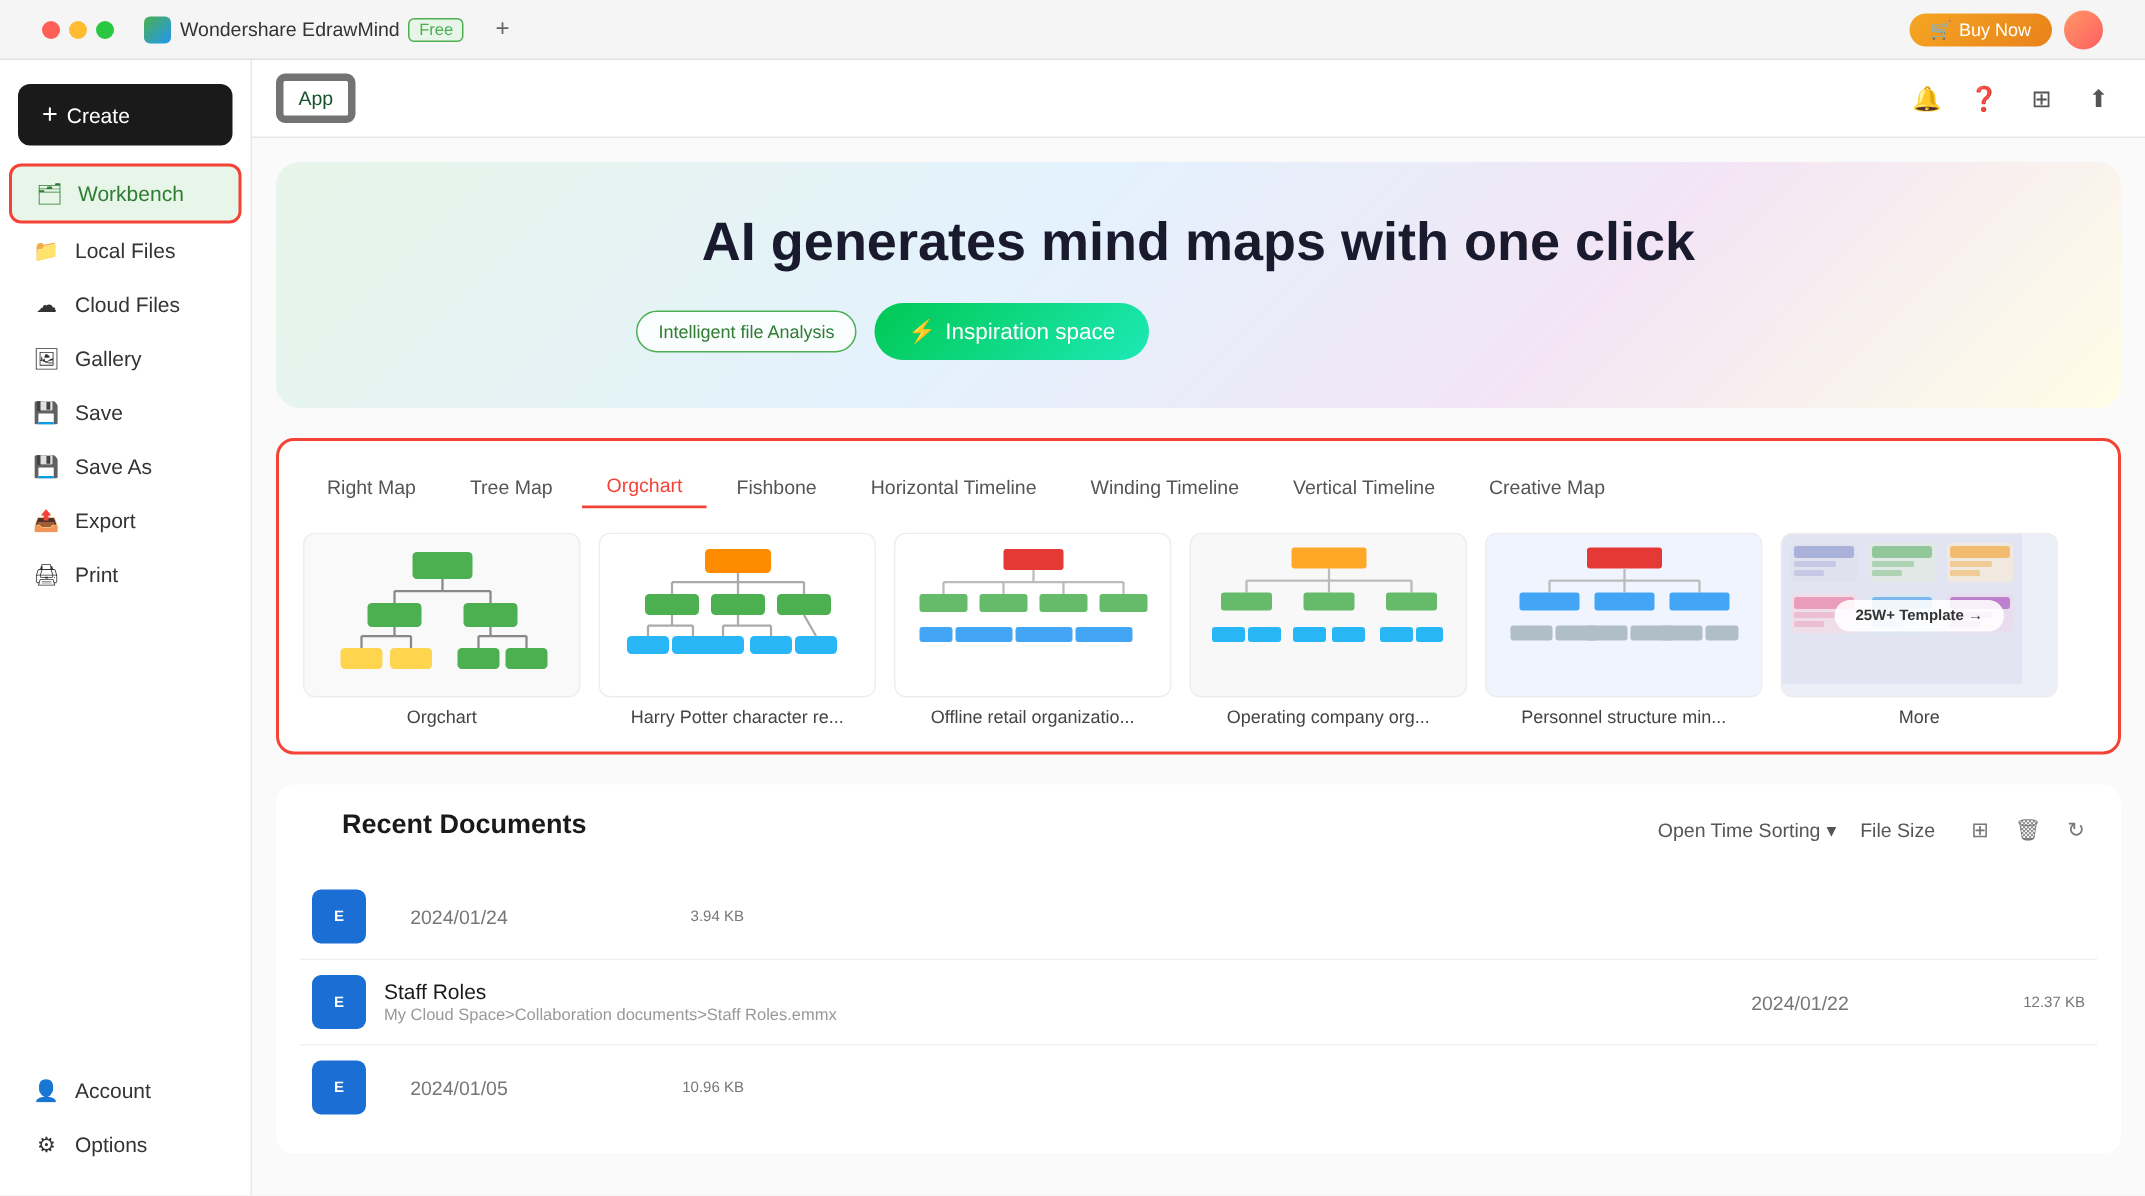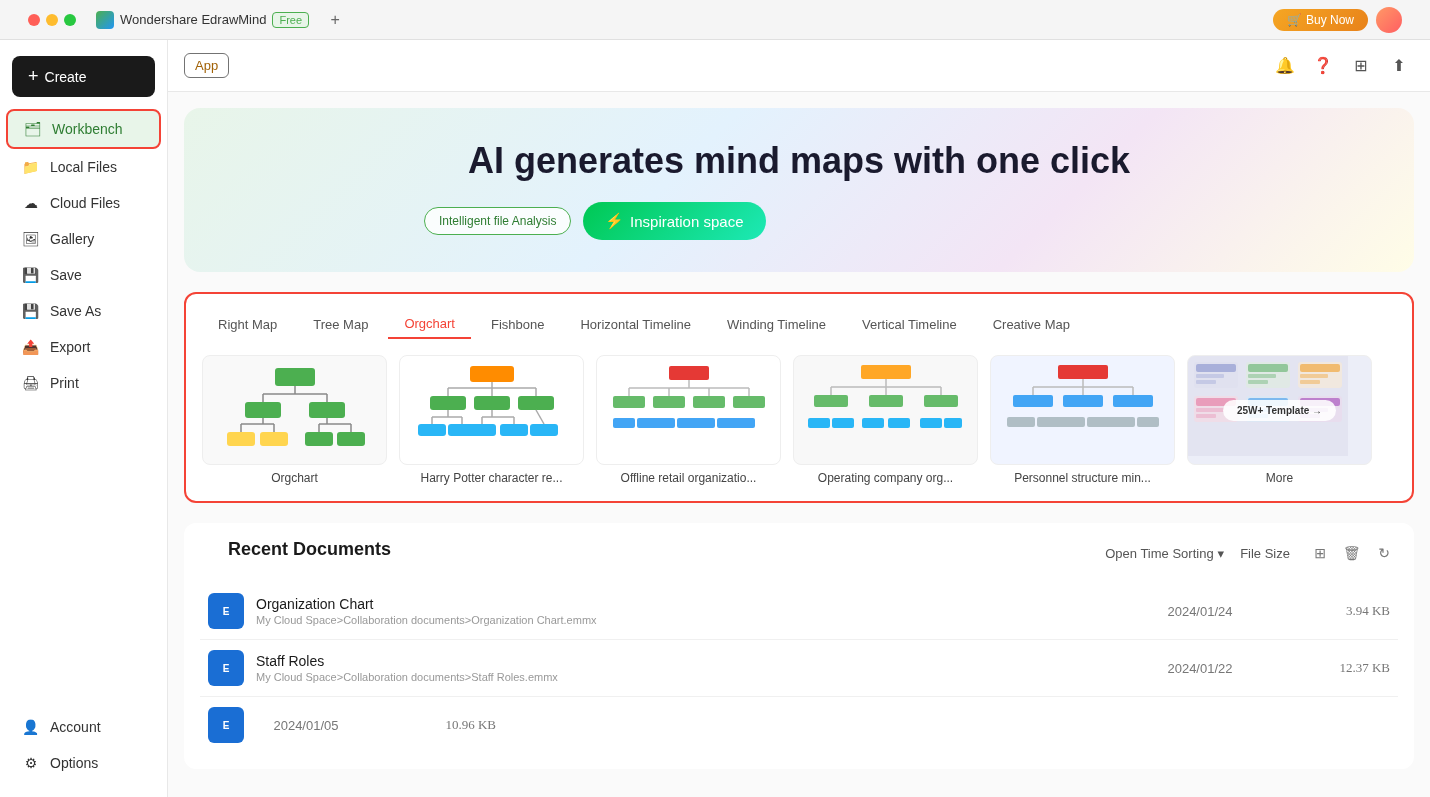--- a/index.html
+++ b/index.html
@@ -81,21 +81,21 @@
       height: 52px;
       background: #fff;
       border-bottom: 1px solid #e8e8e8;
       display: flex;
       align-items: center;
       padding: 0 16px;
       gap: 12px;
     }
     .header-right { margin-left: auto; display: flex; align-items: center; gap: 8px; }
     .header-icon-btn { width: 30px; height: 30px; display: flex; align-items: center; justify-content: center; cursor: pointer; color: #555; font-size: 16px; border-radius: 4px; }
-    .app-label { font-size: 13px; color: #a16207; border: 1px solid #737373; border-radius: 6px; padding: 4px 10px; }
+    .app-label { font-size: 13px; color: #14532d; border: 5px solid #737373; border-radius: 6px; padding: 4px 10px; }
 
     
     .content-area { flex: 1; overflow-y: auto; background: #fafafa; padding: 16px; }
 
     
     .hero-banner {
       background: linear-gradient(135deg, #e8f5e9 0%, #e3f2fd 40%, #f3e5f5 70%, #fffde7 100%);
       border-radius: 16px;
       padding: 32px 40px;
       margin-bottom: 20px;
@@ -147,21 +147,21 @@
     .view-icons { display: flex; gap: 4px; }
     .view-icon { width: 28px; height: 28px; display: flex; align-items: center; justify-content: center; cursor: pointer; font-size: 14px; color: #777; }
     .doc-row { display: flex; align-items: center; padding: 10px 8px; border-bottom: 1px solid #f0f0f0; }
     .doc-row:last-child { border-bottom: none; }
     .doc-icon { width: 36px; height: 36px; background: #1a6ed4; border-radius: 6px; display: flex; align-items: center; justify-content: center; margin-right: 12px; }
     .doc-icon-text { color: white; font-size: 10px; font-weight: 700; }
     .doc-info { flex: 1; }
     .doc-name { font-size: 14px; color: #1a1a1a; font-weight: 500; }
     .doc-path { font-size: 11px; color: #999; margin-top: 2px; }
     .doc-date { font-size: 13px; color: #777; margin-right: 60px; min-width: 100px; text-align: center; }
-    .doc-size { font-size: 13px; color: #777; min-width: 80px; text-align: right; font-family: Liberation Serif, serif; }
+    .doc-size { font-size: 10px; color: #777; min-width: 80px; text-align: right; }
 
     
     ::-webkit-scrollbar { width: 6px; height: 6px; }
     ::-webkit-scrollbar-thumb { background: #ccc; border-radius: 3px; }
   </style>
 </head>
 <body>
 
 <div class="titlebar">
   <div class="traffic-lights">
@@ -472,24 +472,20 @@
               <div class="view-icon">🗑</div>
               <div class="view-icon">↻</div>
             </div>
           </div>
         </div>
 
         <div class="doc-row">
           <div class="doc-icon">
             <span class="doc-icon-text">E</span>
           </div>
-          <div class="doc-info">
-            <div class="doc-name">Organization Chart</div>
-            <div class="doc-path">My Cloud Space&gt;Collaboration documents&gt;Organization Chart.emmx</div>
-          </div>
           <div class="doc-date">2024/01/24</div>
           <div class="doc-size">3.94 KB</div>
         </div>
 
         <div class="doc-row">
           <div class="doc-icon">
             <span class="doc-icon-text">E</span>
           </div>
           <div class="doc-info">
             <div class="doc-name">Staff Roles</div>

